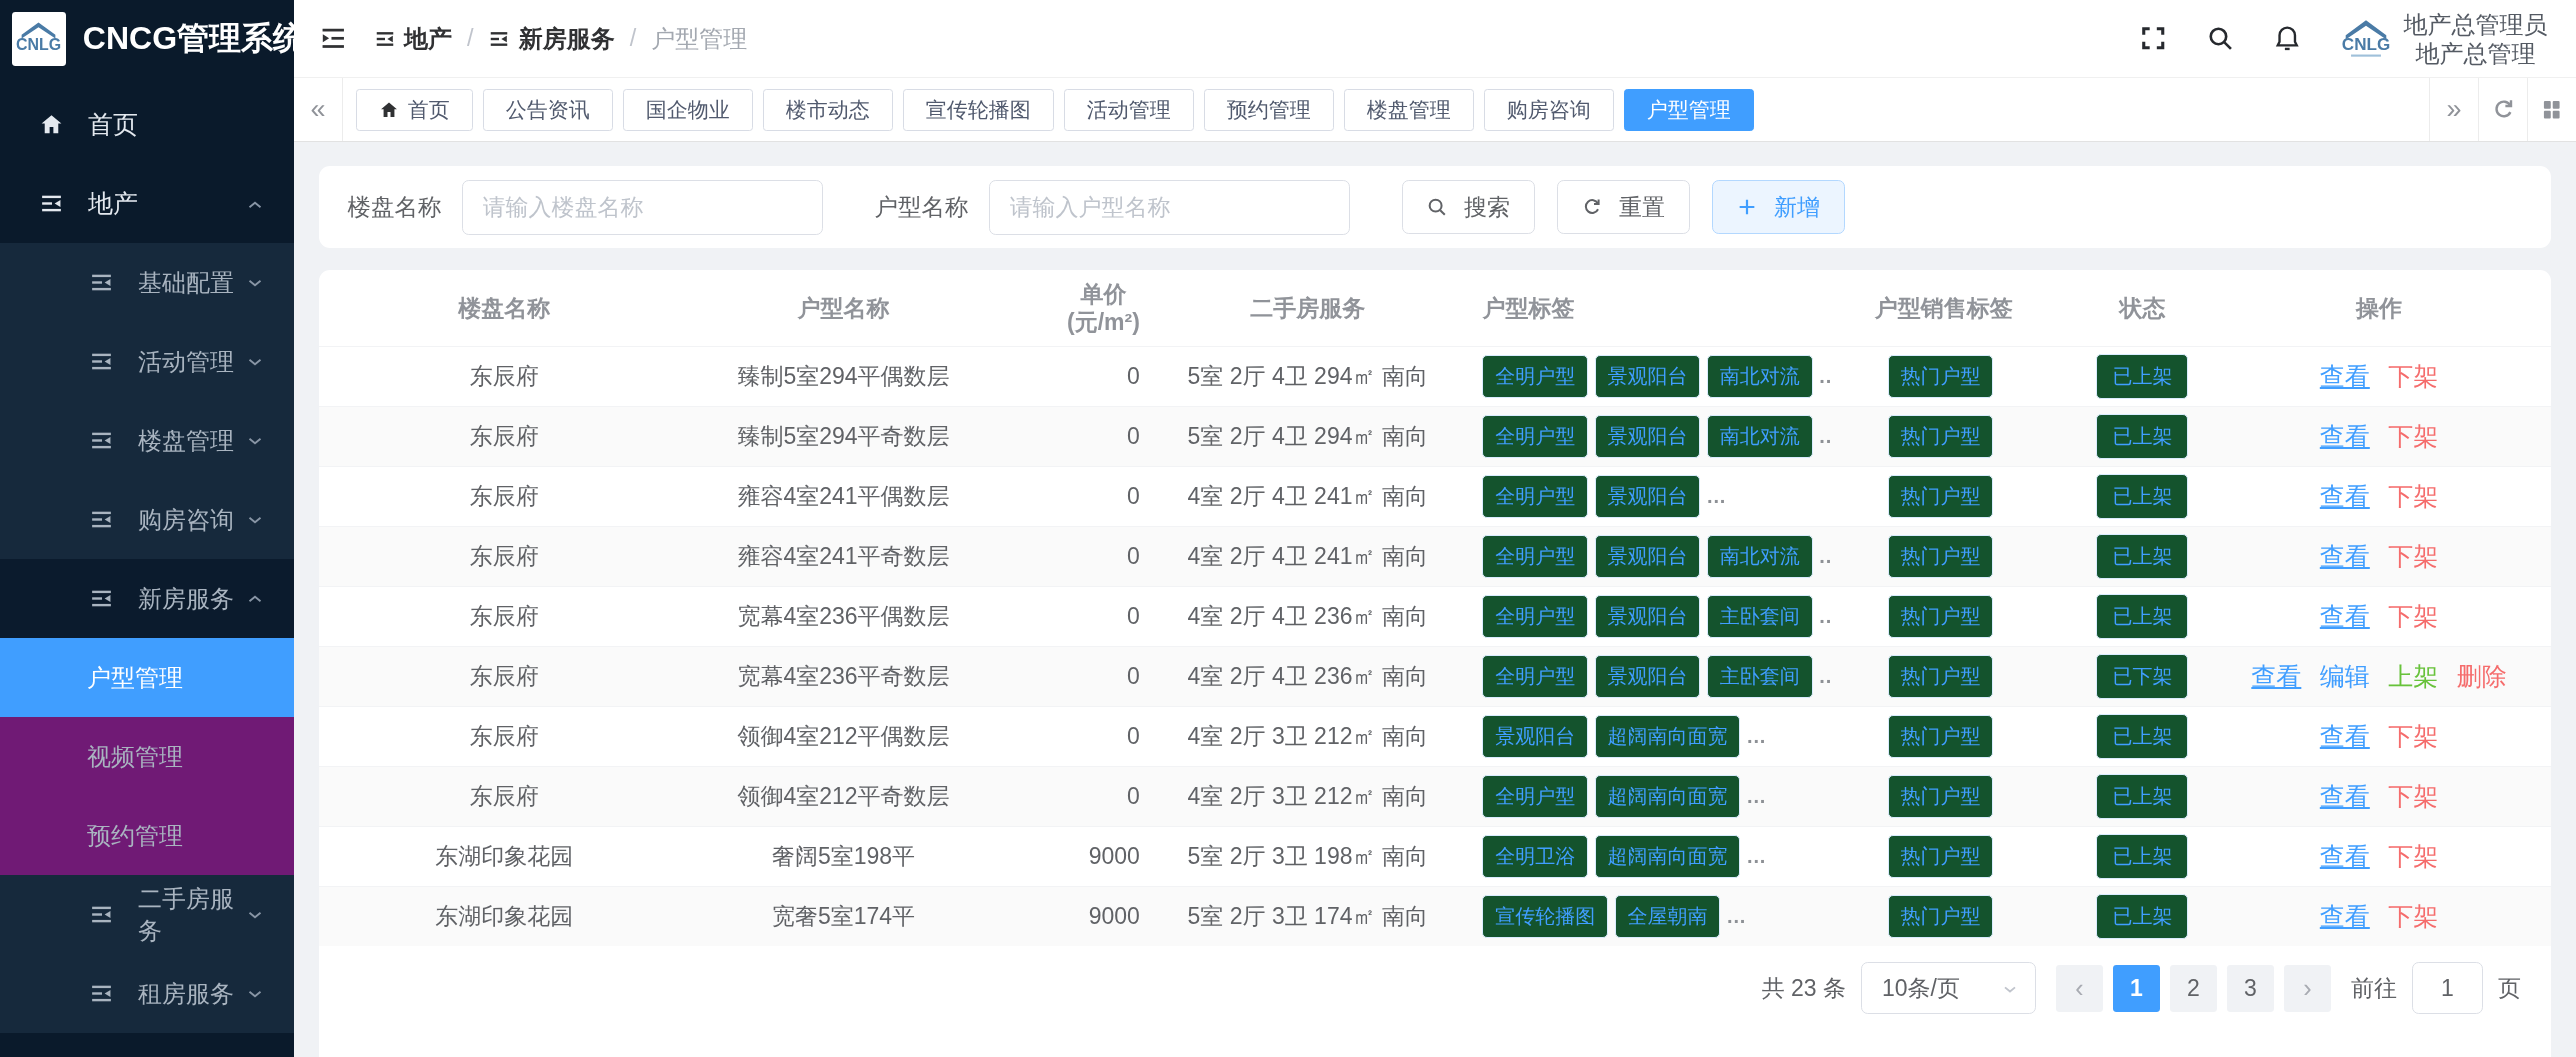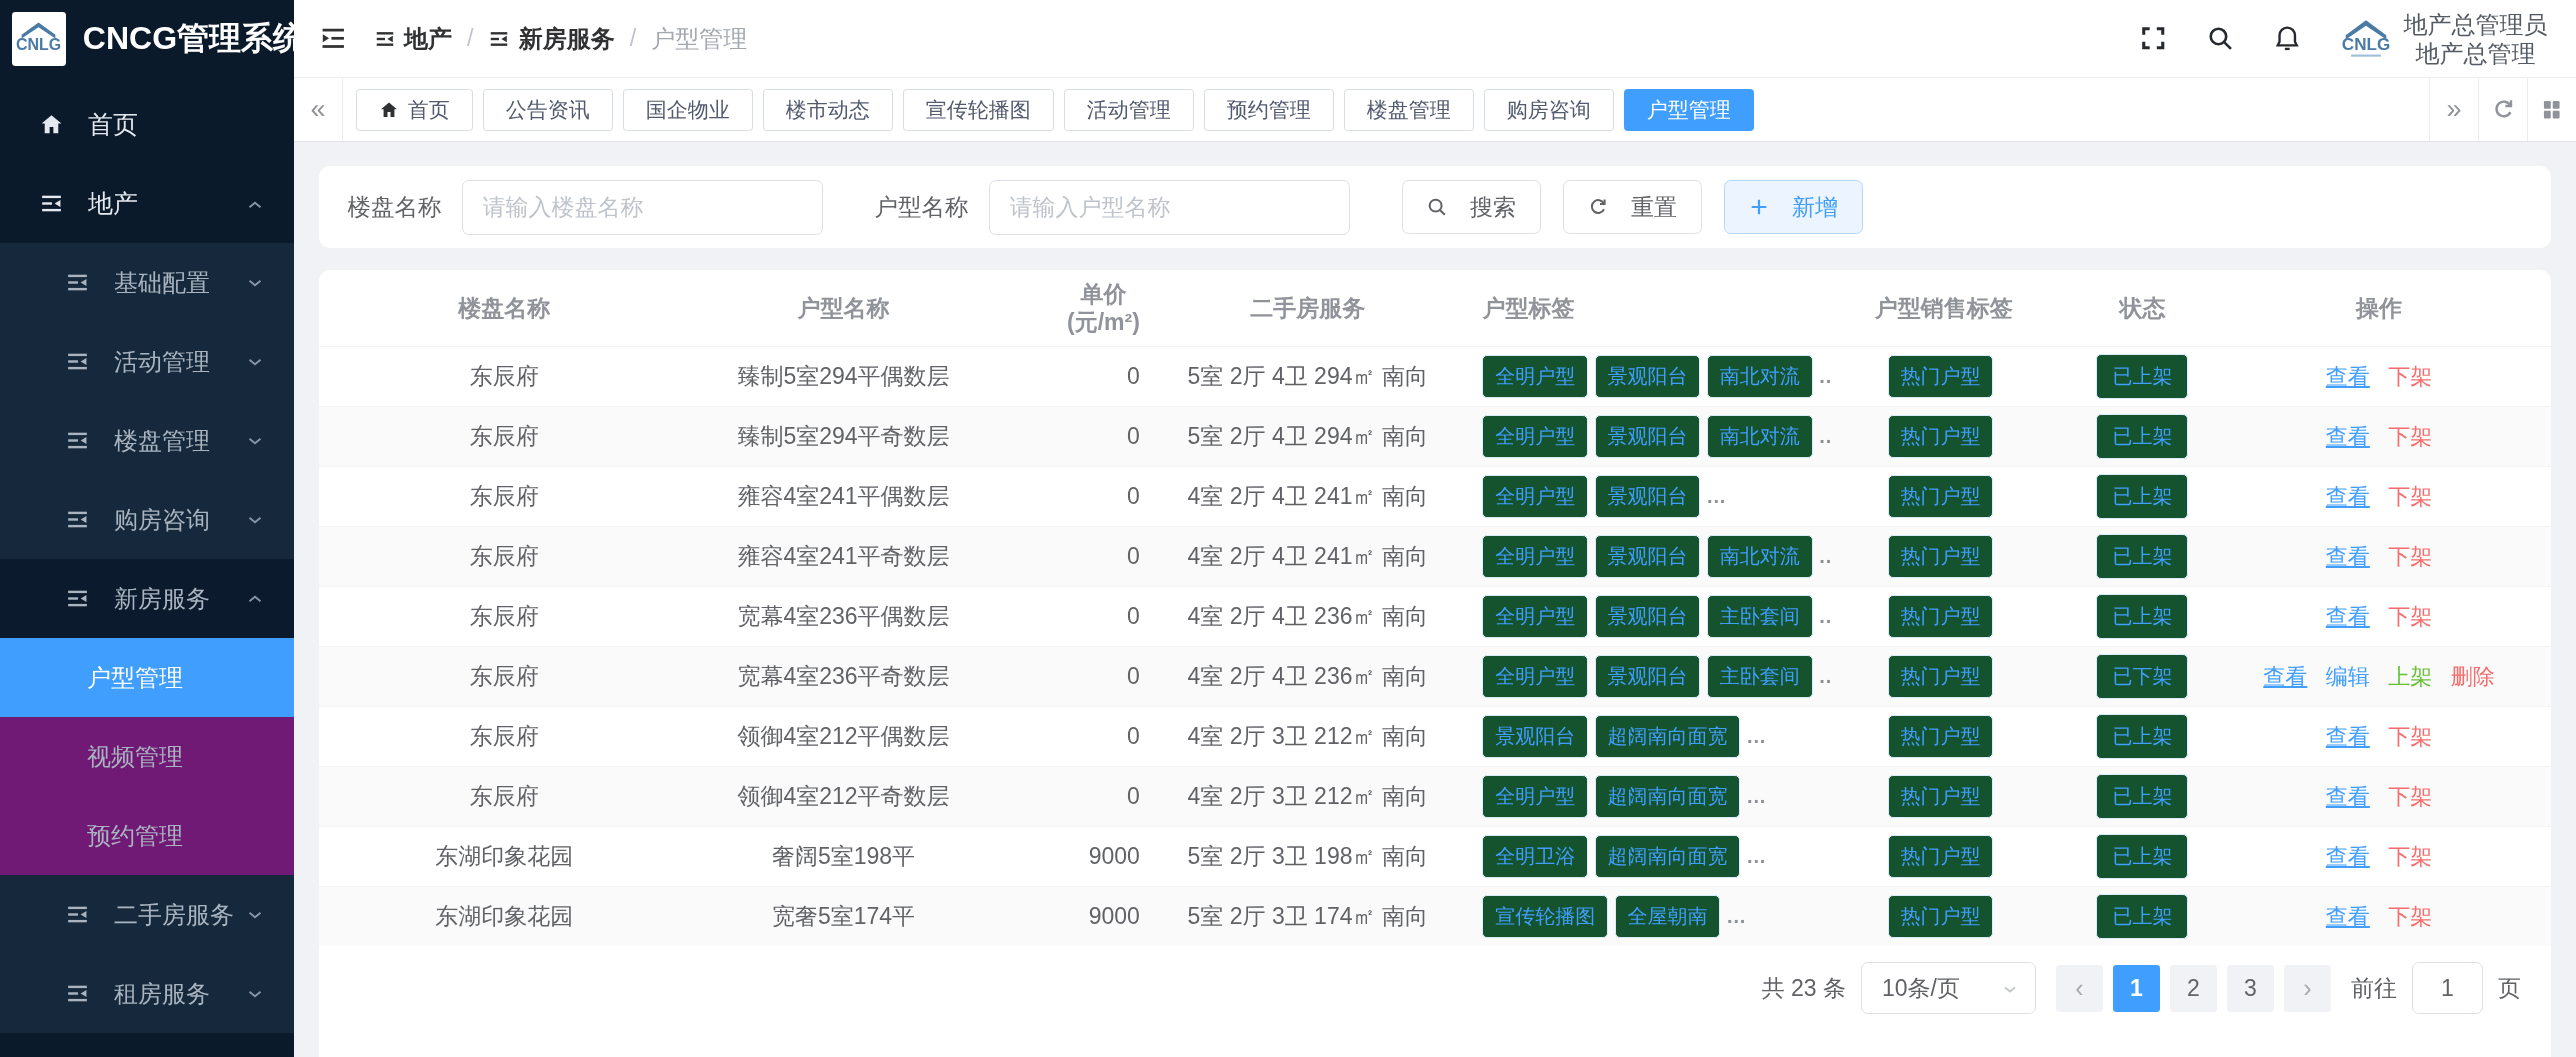--- a/index.html
+++ b/index.html
@@ -11,21 +11,21 @@
     background:#0a1a2b; color:#dfe5ec; display:flex; flex-direction:column; }
   .logo-row { height:77px; display:flex; align-items:center; padding-left:11.8px; flex:none; }
   .logo-box { width:54px; height:54px; background:#fff; border-radius:3.4px;
     display:flex; align-items:center; justify-content:center; flex:none; }
   .app-title { color:#fff; font-size:32px; font-weight:bold; margin-left:17px; white-space:nowrap; }
   .menu { flex:1; padding-top:8.4px; }
   .mi { height:79px; display:flex; align-items:center; font-size:24px; cursor:pointer; }
   .mi .ico { width:27px; height:27px; margin-right:22px; flex:none; display:flex; align-items:center; }
   .mi .caret { margin-left:auto; margin-right:28.5px; width:22px; height:22px; color:#8895a5; }
   .mi.root { padding-left:39px; color:#e4e9ef; font-size:25px; }
-  .mi.sub  { padding-left:65px; color:#a9b4c0; background:#16293c; }
+  .mi.sub  { padding-left:89px; color:#a9b4c0; background:#16293c; }
   .mi.sub.open { background:#0b1b2d; }
   .mi.leaf { padding-left:87px; color:#a9b4c0; background:#701a75; }
   .mi.leaf.active { background:#409eff; color:#fff; }
   .submenu-wrap { background:#16293c; }
 
   
   .topbar { position:absolute; left:294px; top:0; right:0; height:77px; background:#fff;
     display:flex; align-items:center; padding:0 28.5px 0 22px; }
   .fold-btn { width:34px; height:34px; display:flex; align-items:center; justify-content:center; cursor:pointer; }
   .crumbs { display:flex; align-items:center; margin-left:23.5px; }
@@ -59,41 +59,41 @@
 
   .search-card { height:82px; display:flex; align-items:center; padding-left:28.5px; margin-bottom:22px; }
   .f-label { font-size:23.5px; color:#606266; margin-right:20px; white-space:nowrap; }
   .f-input { width:361px; height:55px; border:0.8px solid #dcdfe6; border-radius:6.7px;
     font-size:23px; color:#606266; padding:0 20px; outline:none;
     font-family:"Liberation Sans", sans-serif; }
   .f-input::placeholder { color:#bfc4cc; }
   .gap-lg { width:52px; flex:none; }
   .btns { display:flex; align-items:center; gap:22px; margin-left:52px; }
   .btn { height:54px; padding:0 23.5px; border:0.8px solid #dcdfe6; border-radius:6.7px; background:#fff;
-    font-size:23px; color:#606266; display:flex; align-items:center; gap:22px; cursor:pointer;
+    font-size:23px; color:#606266; display:flex; align-items:center; gap:16px; cursor:pointer;
     font-family:"Liberation Sans", sans-serif; }
   .btn.plain-primary { background:#ecf5ff; border-color:#b3d8ff; color:#409eff; }
   .btn .bico { width:22px; height:22px; display:flex; }
 
   .table-card { position:relative; height:923px; overflow:hidden; }
   .trow { display:flex; align-items:center; width:100%; }
   .trow.head { height:76px; font-weight:bold; color:#909399; font-size:23px; }
   .trow.body { height:60px; font-size:23px; color:#606266; border-top:0.8px solid #f2f3f5; }
   .trow.body.striped { background:#fafafa; }
   .tc { display:flex; align-items:center; justify-content:center; text-align:center;
     padding:0 5px; overflow:hidden; white-space:nowrap; }
   .tc.c1{width:16.6%;} .tc.c2{width:13.8%;} .tc.c3{width:6.6%;justify-content:flex-end;} .tc.c4{width:14.6%;}
   .tc.c5{width:16.2%; justify-content:flex-start; padding-left:11.8px;}
   .tc.c6{width:10%;} .tc.c7{width:7.8%;} .tc.c8{width:13.4%; gap:18.5px;}
   .head .two-line { line-height:28.5px; }
   .pill { background:#14532d; border:0.8px solid #d9ecff; color:#409eff;
     border-radius:5px; font-size:20px; padding:6.7px 11.8px; margin-right:6.7px; white-space:nowrap; }
   .pill.status { padding:8.4px 15px; margin:0; }
   .tag-more { color:#8d9095; font-weight:bold; letter-spacing:0.8px; font-size:20px; }
-  .alink { cursor:pointer; font-size:22px; white-space:nowrap; }
+  .alink { cursor:pointer; font-size:25px; white-space:nowrap; }
   .alink.view { color:#409eff; text-decoration:underline; }
   .alink.primary { color:#409eff; }
   .alink.success { color:#67c23a; }
   .alink.danger { color:#f56c6c; }
 
   .pager-row { height:84px; display:flex; align-items:center; justify-content:flex-end;
     padding-right:30px; gap:15px; color:#606266; font-size:23px; }
   .psel { width:175px; height:52px; border:0.8px solid #dcdfe6; border-radius:6.7px;
     display:flex; align-items:center; padding:0 15px 0 20px; color:#606266; cursor:pointer; }
   .psel .sel-caret { margin-left:auto; width:20px; height:20px; color:#c0c4cc; }

